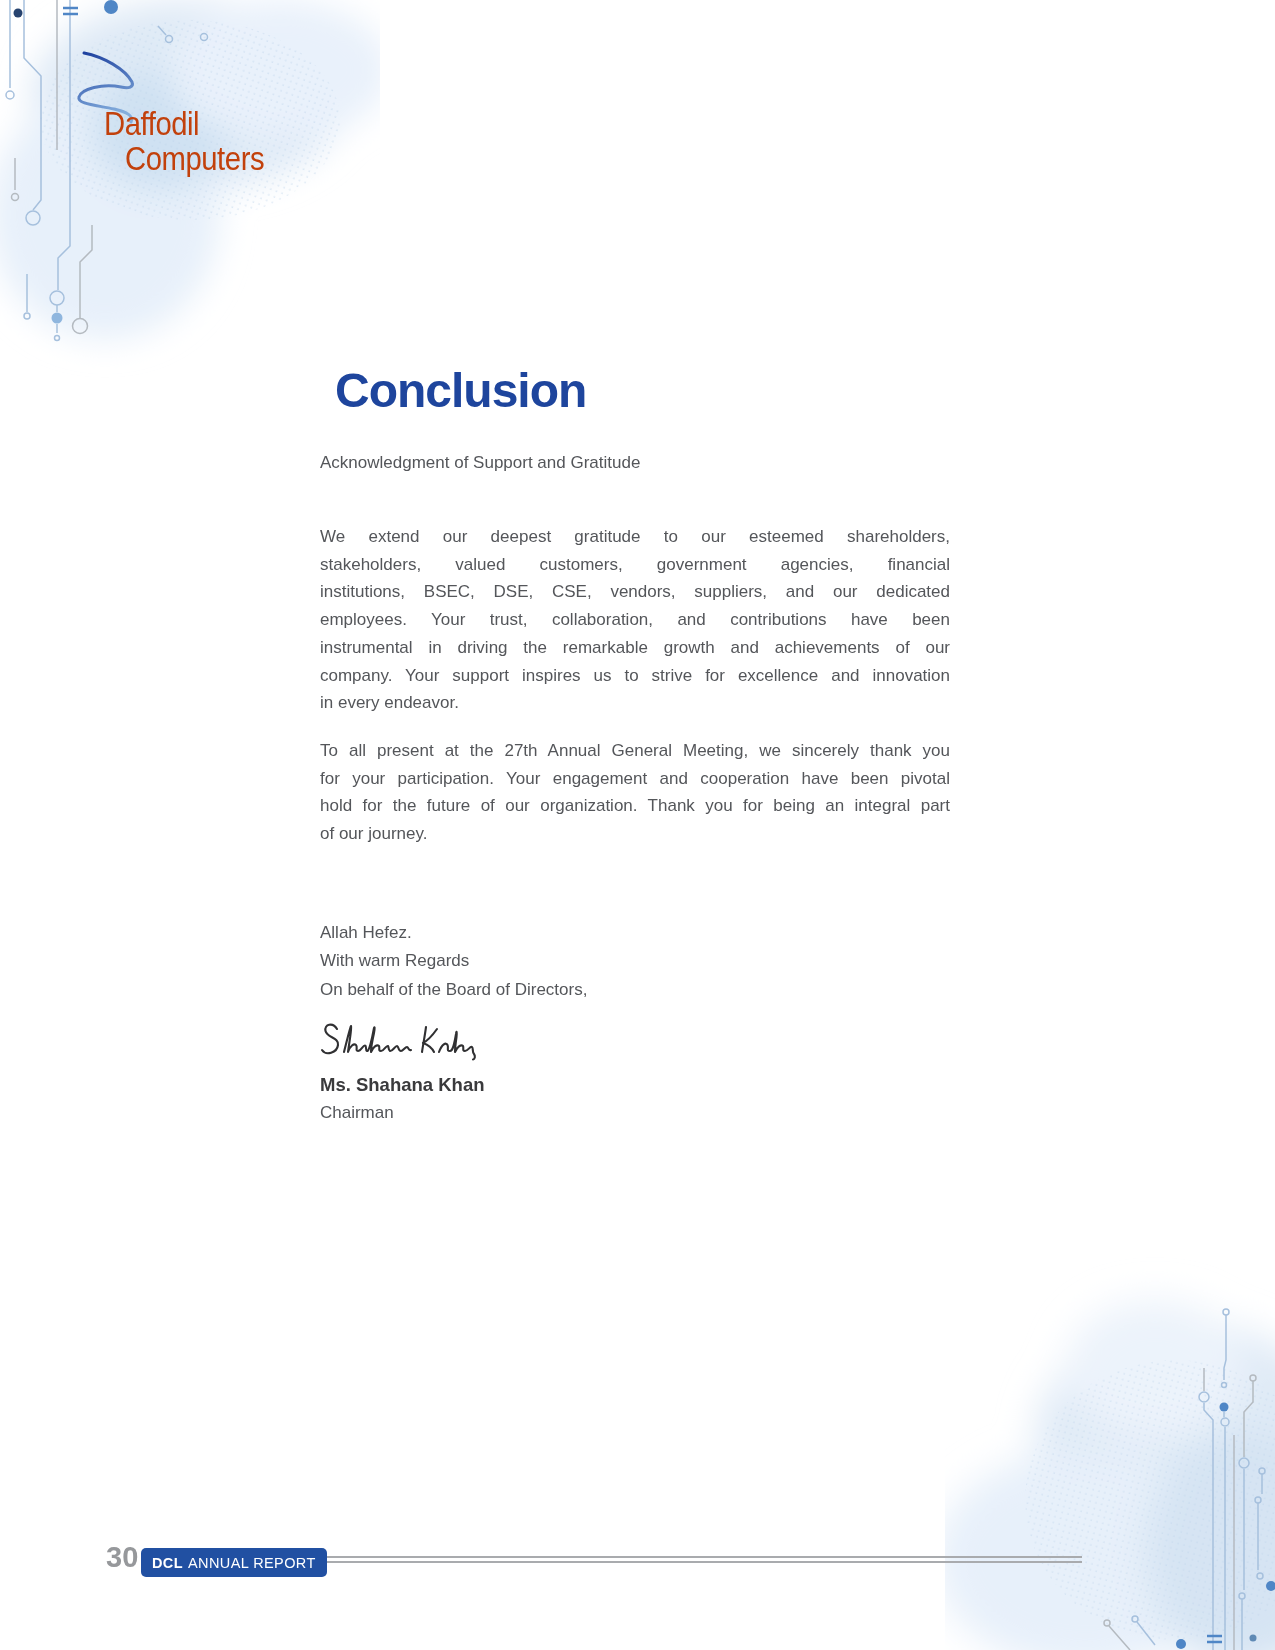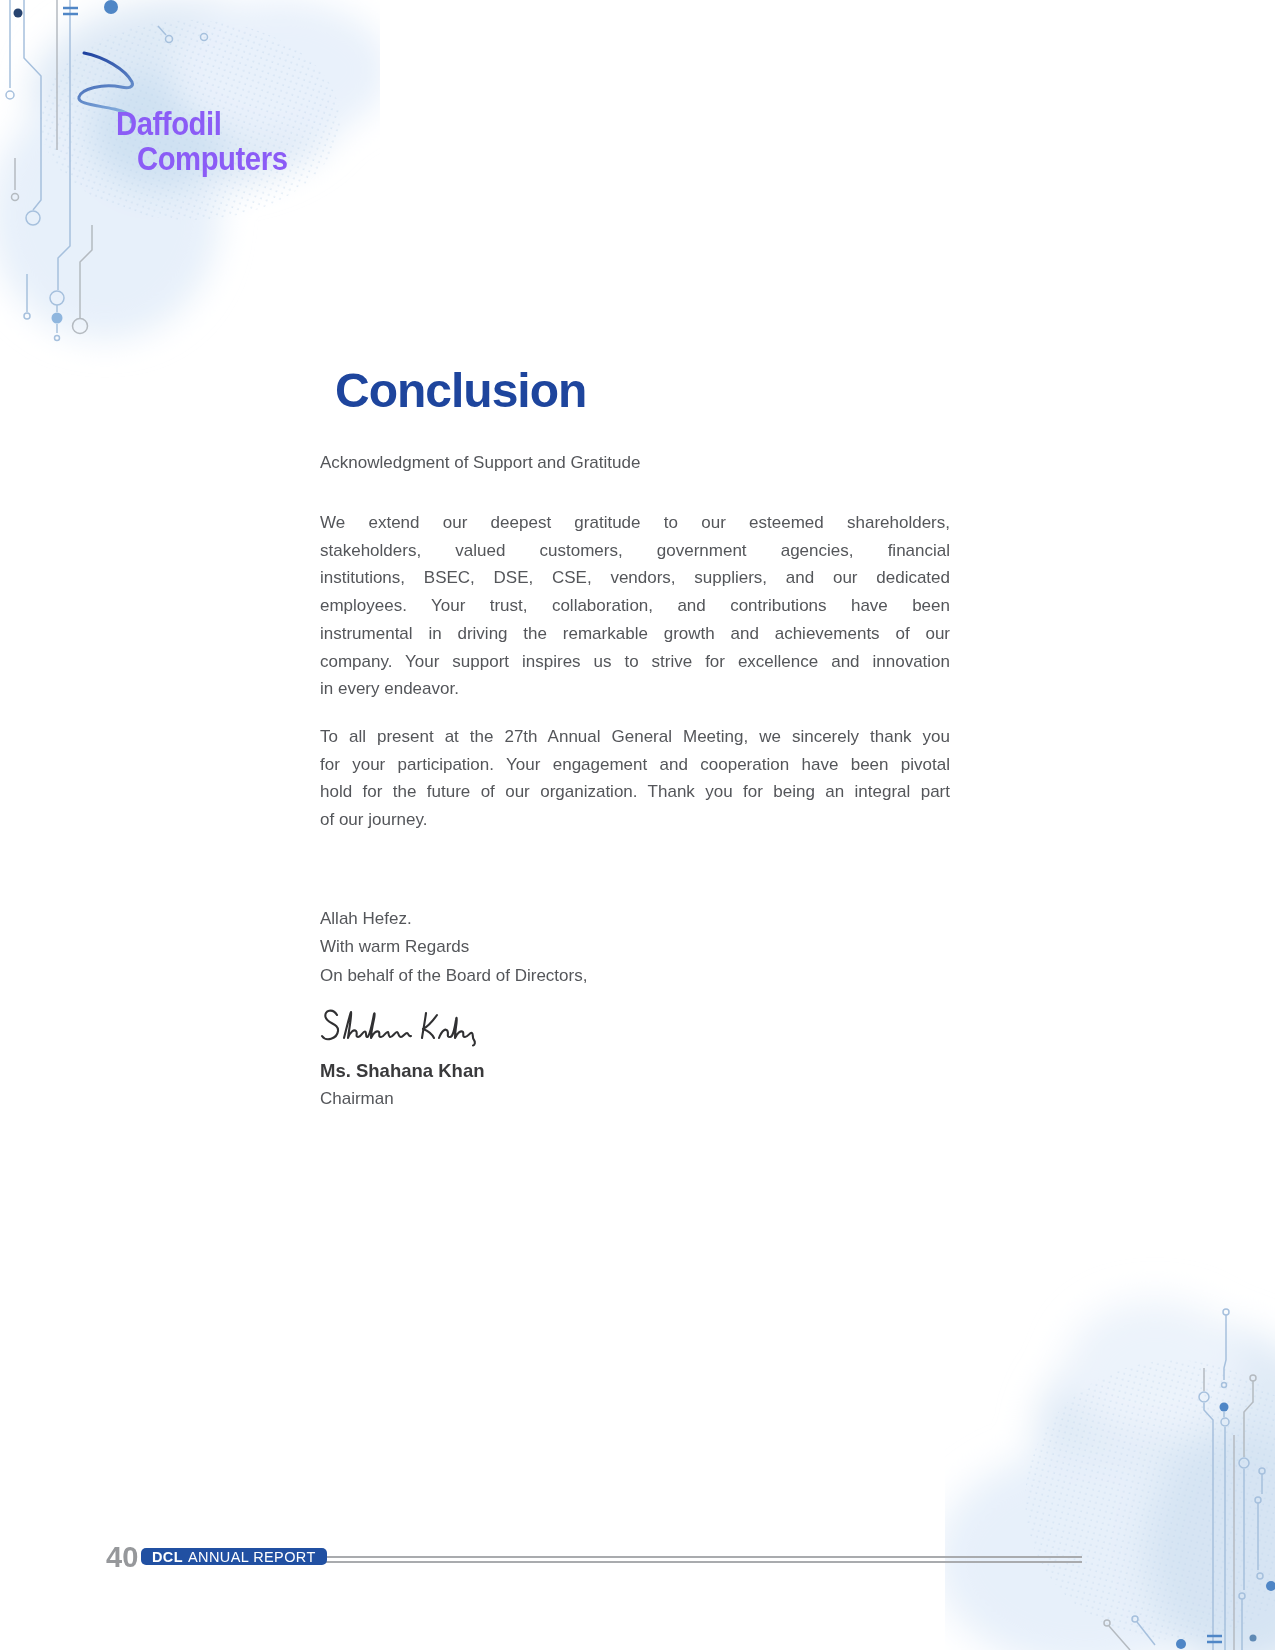--- a/index.html
+++ b/index.html
@@ -4,44 +4,44 @@
 <style>
   html,body { margin:0; padding:0; background:#ffffff; }
   .page {
     position:relative; width:1275px; height:1650px; background:#ffffff;
     overflow:hidden; font-family:"Liberation Sans", sans-serif;
   }
   .deco-tl { position:absolute; left:0; top:0; z-index:0; }
   .deco-br { position:absolute; right:0; bottom:0; z-index:0; }
 
   
-  .logo { position:absolute; left:116px; top:106px; z-index:2; color:#8b5cf6; font-weight:bold; }
+  .logo { position:absolute; left:104px; top:106px; z-index:2; color:#c2410c; font-weight:normal; }
   .logo-line { font-size:34px; line-height:35px; letter-spacing:-0.5px;
                transform:scaleX(0.86); transform-origin:left center; white-space:nowrap; }
   .logo-line.l2 { margin-left:21px; }
 
   
   .content { position:absolute; left:320px; top:352px; width:630px; z-index:1; color:#54565a; }
   .title { margin:15px; font-size:48px; line-height:48px; font-weight:bold;
            color:#1e459d; letter-spacing:-1px; }
   .subtitle { margin-top:37px; font-size:17px; line-height:22px; }
-  .para { margin-top:35px; }
+  .para { margin-top:49px; }
   .para + .para { margin-top:20px; }
   .para .line { font-size:17px; line-height:27.7px; text-align:justify; text-align-last:justify; }
   .para .line.lastline { text-align-last:left; }
   .closing { margin-top:71px; }
   .closing .line { font-size:17px; line-height:28.6px; }
   .sig { margin-top:14px; height:42px; }
   .sig-name { margin-top:12px; font-size:18.5px; line-height:24px; font-weight:bold; color:#3a3a3c; }
   .sig-title { margin-top:3px; font-size:17px; line-height:26px; }
 
   
   .footer-number { position:absolute; left:106px; top:1543px; font-size:29px; line-height:29px;
                    font-weight:bold; color:#96989b; z-index:2; }
-  .footer-badge { position:absolute; left:141px; top:1548px; height:17px; background:#2150a2;
+  .footer-badge { position:absolute; left:141px; top:1548px; height:29px; background:#2150a2;
                   border-radius:5px; color:#ffffff; display:flex; align-items:center;
                   padding:0 11px; z-index:3; font-size:14.5px; letter-spacing:0.4px; white-space:nowrap; }
   .badge-brand { font-weight:bold; margin-right:5px; }
   .footer-rule { position:absolute; left:305px; top:1556px; width:777px; height:3px;
                  border-top:2px solid #a9abae; border-bottom:2px solid #a9abae; z-index:2; }
 </style>
 </head>
 <body>
 
 <div class="page">
@@ -200,20 +200,20 @@
                    C136.5,11 137,13 136.5,18 C135.5,25 135,29 135,33 C137,28 141,25 143,27
                    C144,29 142,32 145,32 C148,32 150,27 152,28 C153.5,29 152,33 154,35
                    C155.5,37 155,40 153,40.5"></path>
         </g>
       </svg>
     </div>
     <div class="sig-name">Ms. Shahana Khan</div>
     <div class="sig-title">Chairman</div>
   </div>
 
-  <div class="footer-number">40</div>
+  <div class="footer-number">30</div>
   <div class="footer-badge">
     <span class="badge-brand">DCL</span>
     <span class="badge-label">ANNUAL REPORT</span>
   </div>
   <div class="footer-rule"></div>
 
 </div>
 
 </body></html>

